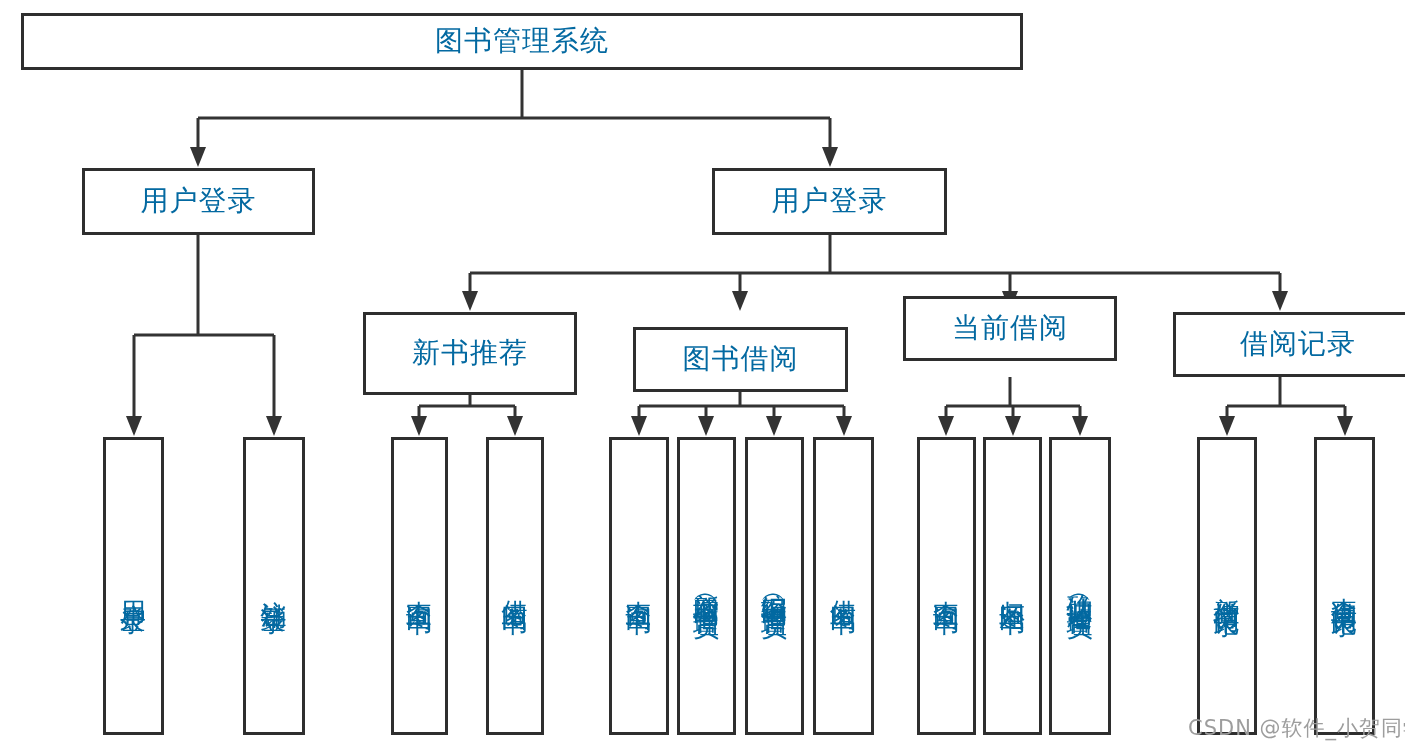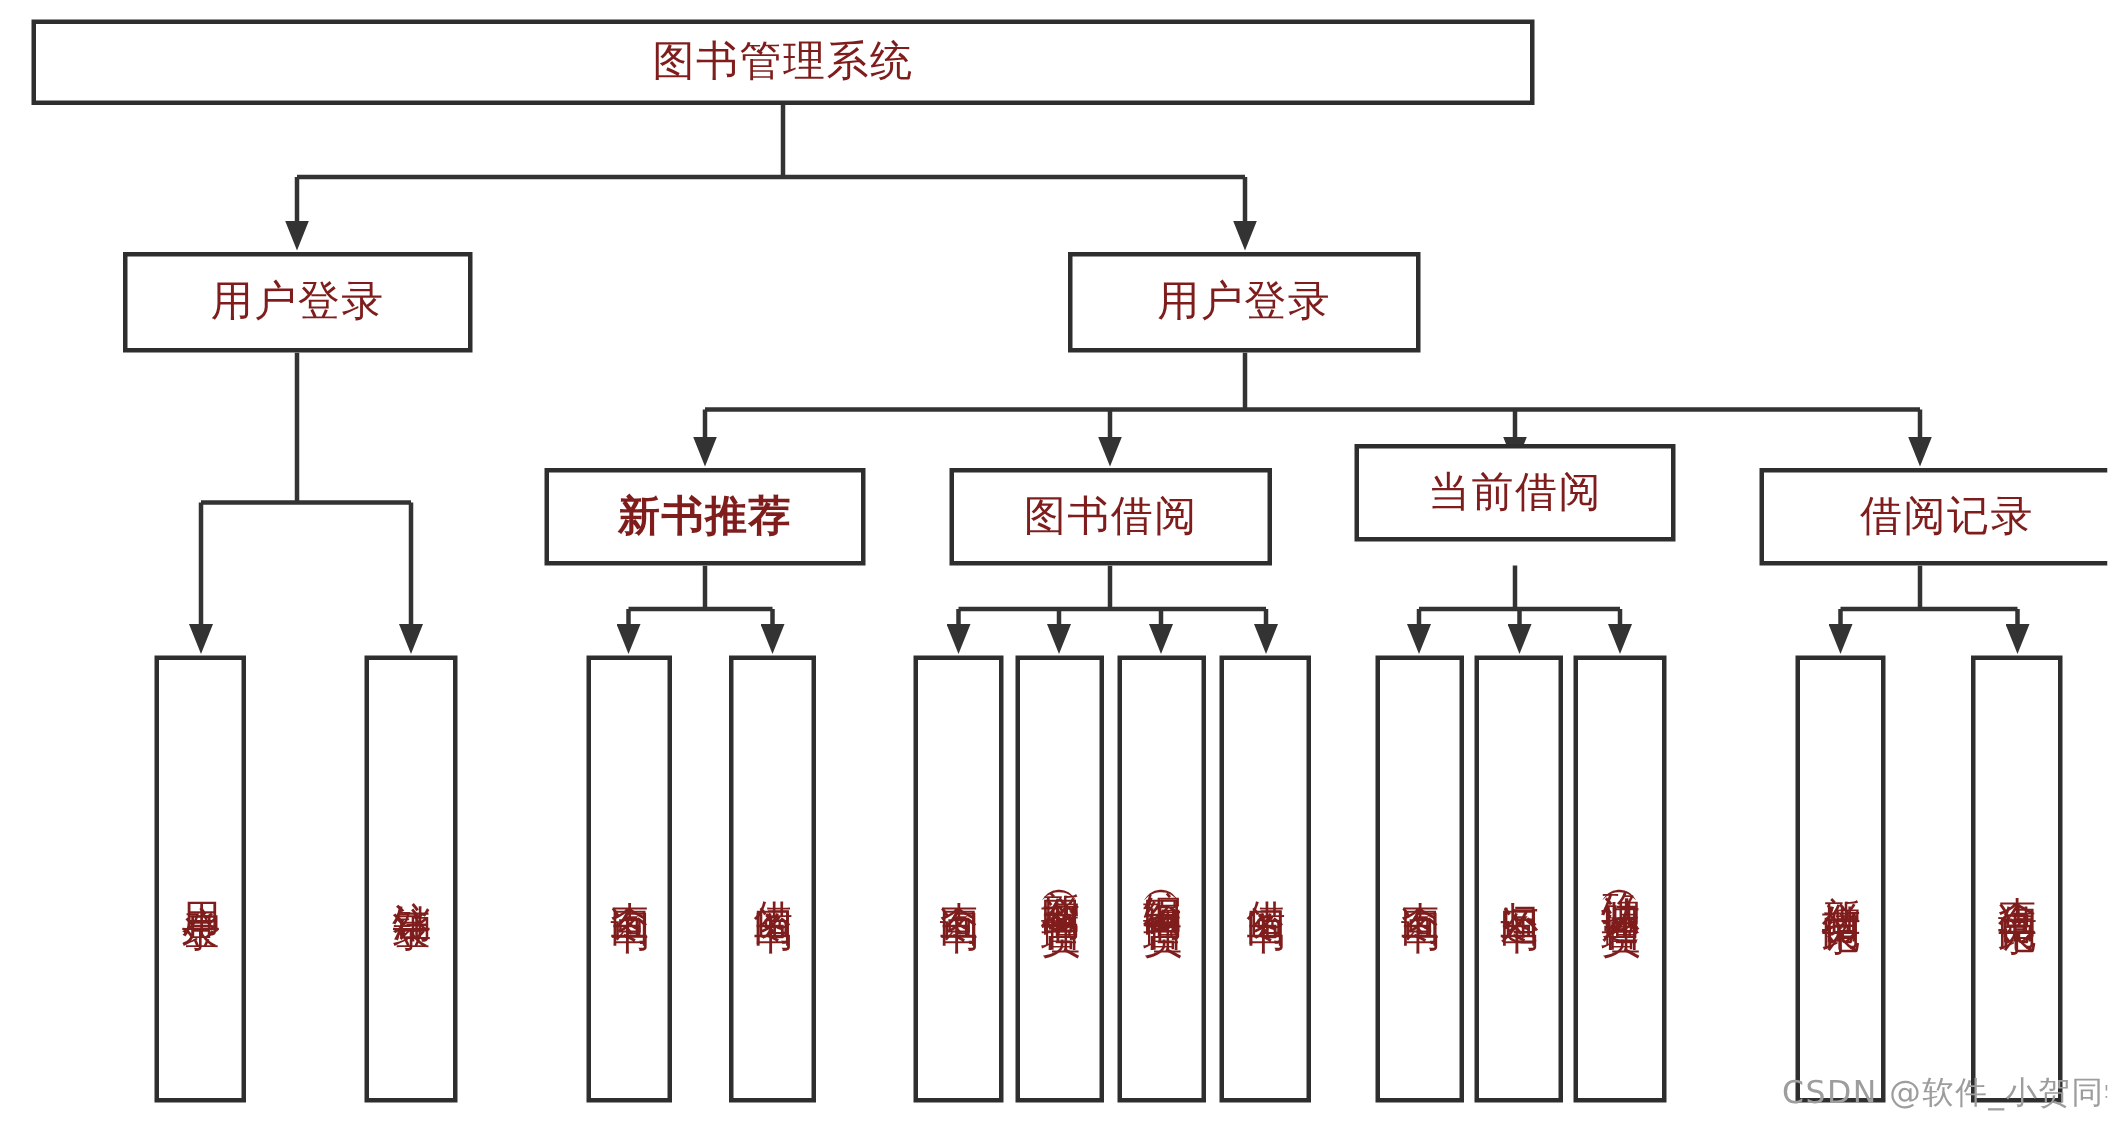--- a/index.html
+++ b/index.html
@@ -11,21 +11,21 @@
     font-family: "DejaVu Sans", "Liberation Sans", sans-serif;
     overflow: hidden;
   }
   #wires { position: absolute; left: 0; top: 0; width: 1405px; height: 747px; }
 
   .node {
     position: absolute;
     box-sizing: border-box;
     border: 3px solid #2e2e2e;
     background: #ffffff;
-    color: #7f1d1d;
+    color: #0369a1;
     display: flex;
     align-items: center;
     justify-content: center;
     font-size: 28px;
     letter-spacing: 1px;
     line-height: 1.1;
     text-align: center;
   }
   .leaf {
     writing-mode: vertical-lr;
@@ -35,22 +35,22 @@
     line-height: 1;
     padding: 6px 0;
   }
 
   
   #b-root    { left: 21px;  top: 13px;  width: 1002px; height: 57px; }
   
   #b-login   { left: 82px;  top: 168px; width: 233px; height: 67px; }
   #b-mgmt    { left: 712px; top: 168px; width: 235px; height: 67px; }
   
-  #b-rec     { left: 363px;  top: 312px; width: 214px; height: 65px; font-weight: bold; }
-  #b-borrow  { left: 633px;  top: 312px; width: 215px; height: 65px; }
+  #b-rec     { left: 363px;  top: 312px; width: 214px; height: 83px; }
+  #b-borrow  { left: 633px;  top: 327px; width: 215px; height: 65px; }
   #b-current { left: 903px;  top: 296px; width: 214px; height: 65px; }
   #b-record  { left: 1173px; top: 312px; width: 250px; height: 65px; }
   
   .leaf { top: 437px; height: 298px; }
   #l-ulogin  { left: 103px;  width: 61px; }
   #l-ulogout { left: 243px;  width: 62px; }
   #l-rq      { left: 391px;  width: 57px; }
   #l-rb      { left: 486px;  width: 58px; }
   #l-bq      { left: 609px;  width: 60px; }
   #l-ba      { left: 677px;  width: 59px; }

